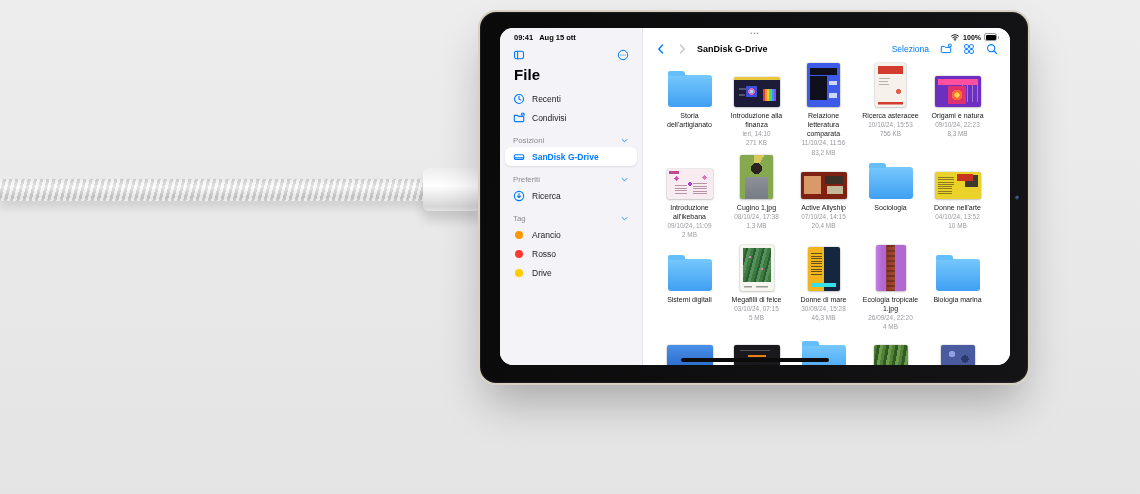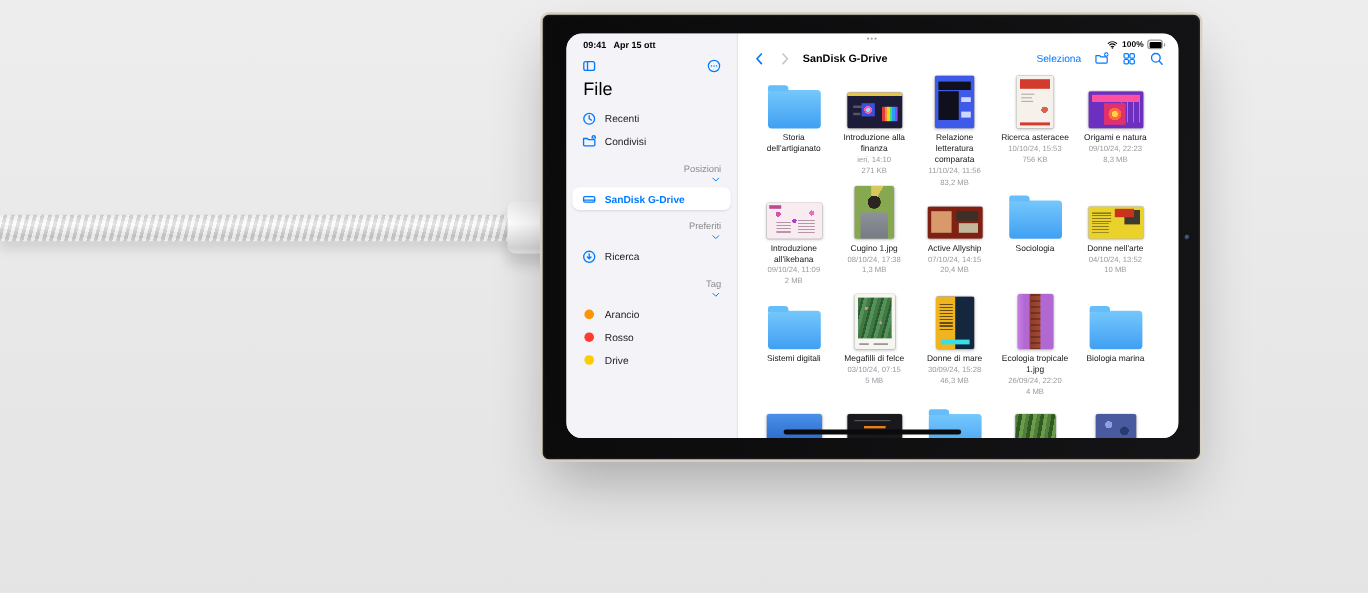--- a/index.html
+++ b/index.html
@@ -11,22 +11,22 @@
   .cable { position:absolute; left:0; top:179px; width:430px; height:22px;
     background:linear-gradient(#d8d8d8, #fbfbfb 35%, #c9c9c9 82%, #dedede);
     box-shadow:0 7px 9px rgba(0,0,0,.10); }
   .cable::after { content:""; position:absolute; inset:0;
     background:repeating-linear-gradient(104deg, rgba(255,255,255,.55) 0 3px, rgba(160,160,160,.25) 3px 6px); }
   .connector { position:absolute; left:423px; top:168px; width:60px; height:43px;
     border-radius:6px; background:linear-gradient(#ededed, #ffffff 42%, #d6d6d6 90%, #e3e3e3);
     box-shadow:0 9px 11px rgba(0,0,0,.14); }
 
   
-  .ipad { position:absolute; left:450px; top:10px; width:552px; height:375px;
-    border-radius:8px; background:linear-gradient(100deg,#0a0a0b,#141416);
+  .ipad { position:absolute; left:478px; top:10px; width:552px; height:375px;
+    border-radius:18px; background:linear-gradient(100deg,#0a0a0b,#141416);
     border:2px solid #d7d1c3;
     box-shadow:0 24px 45px -8px rgba(0,0,0,.28), inset 0 0 2px rgba(255,255,255,.25); }
   .camera { position:absolute; right:8px; top:50%; transform:translateY(-50%);
     width:5px; height:5px; border-radius:50%;
     background:radial-gradient(circle at 38% 35%, #44597e 0 1px, #0a0e16 65%); }
   .screen { position:absolute; left:20px; top:16px; width:510px; height:337px;
     border-radius:13px; overflow:hidden; background:#fff; display:flex; }
   .home-indicator { position:absolute; left:50%; bottom:3px; transform:translateX(-50%);
     width:148px; height:4px; border-radius:2px; background:#0b0b0c; z-index:9; }
   .mt-dots { position:absolute; left:50%; top:2px; transform:translateX(-50%);
@@ -39,27 +39,27 @@
     gap:3px; font-size:7px; font-weight:700; color:#000; z-index:8; }
   .batt { position:relative; width:15px; height:8px; }
   .batt .shell { position:absolute; left:0; top:0; width:13px; height:8px; border:1px solid rgba(0,0,0,.4); border-radius:2.5px; }
   .batt .fill { position:absolute; left:1.5px; top:1.5px; width:10px; height:5px; border-radius:1px; background:#000; }
   .batt .nub { position:absolute; right:0; top:2.5px; width:1.5px; height:3px; border-radius:0 1px 1px 0; background:rgba(0,0,0,.4); }
 
   
   .sidebar { width:143px; background:#f3f3f8; position:relative; flex:none;
     border-right:1px solid rgba(0,0,0,.06); padding-top:17px; }
   .side-top { display:flex; justify-content:space-between; align-items:center; padding:4px 13px 0 13px; }
-  .side-title { font-size:15px; font-weight:400; color:#000; padding:5px 14px 6px; letter-spacing:.1px; }
+  .side-title { font-size:15px; font-weight:700; color:#000; padding:5px 14px 6px; letter-spacing:.1px; }
   .side-item { display:flex; align-items:center; gap:7px; height:19px; margin:0 5px;
     padding:0 8px; border-radius:6px; font-size:8.5px; color:#1c1c1e; cursor:default; }
   .side-item.selected { background:#fff; color:#007aff; font-weight:700;
     box-shadow:0 1px 2px rgba(0,0,0,.10); }
-  .side-header { display:flex; justify-content:space-between; align-items:flex-end;
-    margin:9px 5px 2px; padding:0 8px; font-size:7.8px; color:#8b8b90;flex-direction:column; }
+  .side-header { display:flex; justify-content:space-between; align-items:flex-start;
+    margin:9px 5px 2px; padding:0 8px; font-size:7.8px; color:#8b8b90; }
   .icn { display:inline-flex; width:12px; height:12px; flex:none; align-items:center; justify-content:center; }
   .icn svg { width:100%; height:100%; }
   .blue { color:#007aff; }
   .dot { width:8px; height:8px; border-radius:50%; flex:none; margin:0 2px; }
 
   
   .main { flex:1; background:#fff; position:relative; display:flex; flex-direction:column; }
   .toolbar { display:flex; align-items:center; height:20px; margin-top:11px; padding:0 12px; flex:none; }
   .nav-chevrons { display:flex; align-items:center; gap:9px; }
   .tb-title { font-size:9px; font-weight:800; color:#000; margin-left:9px; }
@@ -193,21 +193,21 @@
   <div class="ipad">
     <div class="camera"></div>
 
     <div class="screen">
       <div class="mt-dots">•••</div>
       <div class="home-indicator"></div>
 
       <div class="sidebar">
         <div class="status-left">
           <span>09:41</span>
-          <span>Apr 15 ott</span>
+          <span>Aug 15 ott</span>
         </div>
         <div class="side-top">
           <span class="icn blue">
             <svg viewBox="0 0 12 12" fill="none" stroke="currentColor" stroke-width="1.1" stroke-linecap="round">
                 <rect x="1.5" y="2.3" width="9" height="7.4" rx="1.6"></rect>
                 <path d="M4.6 2.3v7.4"></path>
               </svg>
           </span>
           <span class="icn blue">
             <svg viewBox="0 0 12 12" fill="none" stroke="currentColor" stroke-width="1">

